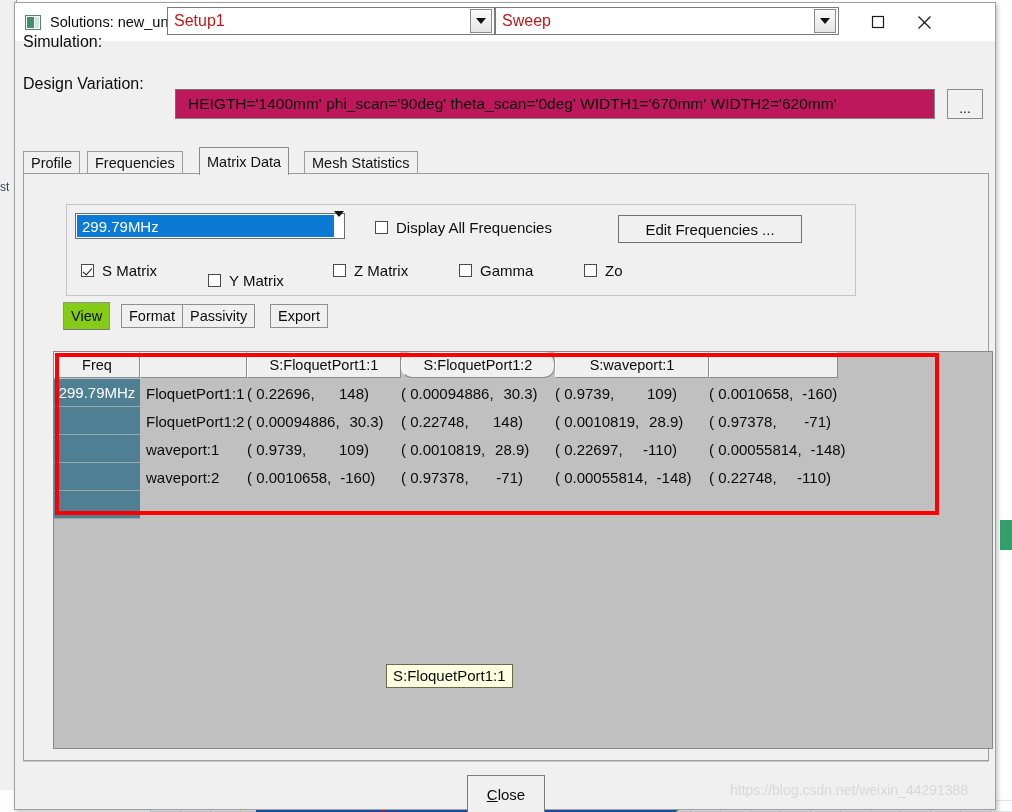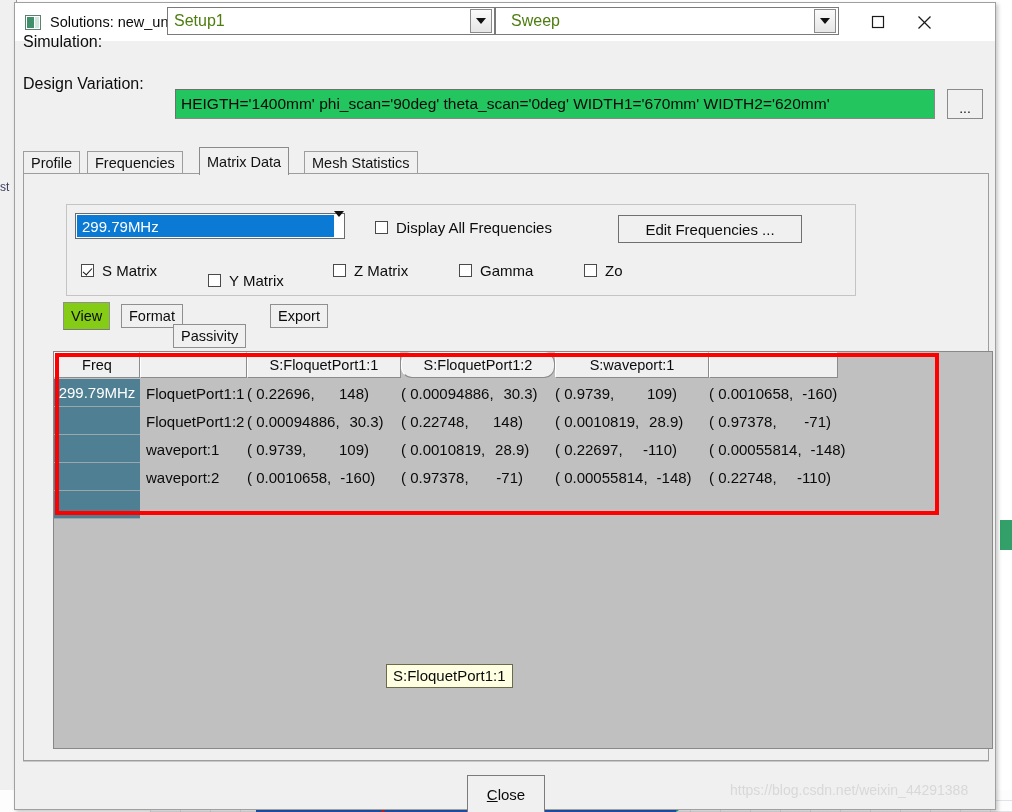--- a/index.html
+++ b/index.html
@@ -148,53 +148,53 @@
     border: 1px solid #7a7a7a;
     box-sizing: border-box;
     height: 28px;
     display: flex;
     align-items: center;
   }
   .combo .combo-value {
     flex: 1;
     padding-left: 6px;
     font-size: 16px;
-    color: #4d7c0f;
+    color: #b91c1c;
     white-space: nowrap;
     overflow: hidden;
   }
   .combo .combo-arrow {
     width: 22px; height: 24px;
     margin-right: 2px;
     background: linear-gradient(#fbfbfb,#e6e6e6);
     border: 1px solid #8b8b8b;
     box-sizing: border-box;
     display: flex; align-items: center; justify-content: center;
   }
   .caret {
     width: 0; height: 0;
     border-left: 5px solid transparent;
     border-right: 5px solid transparent;
     border-top: 6px solid #111;
   }
   #combo-setup { left: 152px; top: 4px; width: 328px; }
-  #combo-sweep { left: 480px; top: 4px; width: 344px; padding-left: 9px; }
+  #combo-sweep { left: 480px; top: 4px; width: 344px; }
 
   
   #var-input {
     position: absolute;
     left: 160px; top: 86px;
     width: 760px; height: 30px;
-    background: #22c55e;
+    background: #be185d;
     border: 1px solid #888;
     border-top-color: #6f6f6f;
     border-left-color: #6f6f6f;
     box-sizing: border-box;
     display: flex; align-items: center;
-    padding-left: 5px;
+    padding-left: 12px;
     font-size: 15.5px;
     color: #0a0a0a;
     white-space: nowrap;
     overflow: hidden;
   }
   #var-browse {
     position: absolute;
     left: 932px; top: 86px;
     width: 36px; height: 30px;
     background: #f0f0f0;
@@ -562,21 +562,21 @@
     <span class="chk-label">Gamma</span>
   </div>
   <div class="chk-row" id="chk-zo">
     <span class="chk"></span>
     <span class="chk-label">Zo</span>
   </div>
 
   <div id="subtabs">
     <div class="subtab active" style="left:0px;">View</div>
     <div class="subtab" style="left:58px;">Format</div>
-    <div class="subtab" style="left:110px;margin-top:20px;">Passivity</div>
+    <div class="subtab" style="left:119px;">Passivity</div>
     <div class="subtab" style="left:207px;">Export</div>
   </div>
 
   <div id="grid-area">
     <div id="grid-header">
       <div class="hcell" style="width:86px;">Freq</div>
       <div class="hcell" style="width:107px;"></div>
       <div class="hcell" style="width:154px;">S:FloquetPort1:1</div>
       <div class="hcell" style="width:154px;border-radius:11px;">S:FloquetPort1:2</div>
       <div class="hcell" style="width:154px;">S:waveport:1</div>

